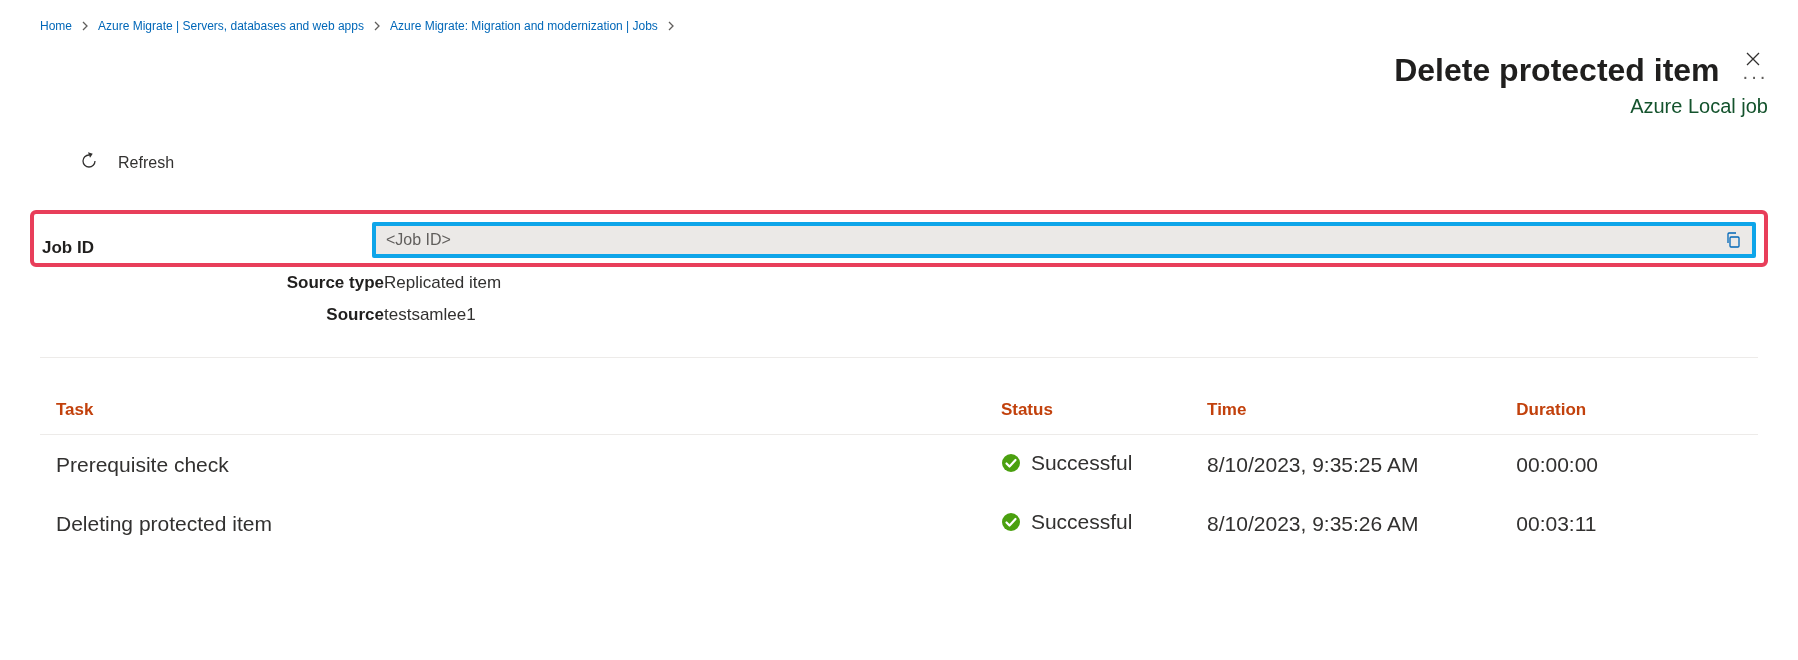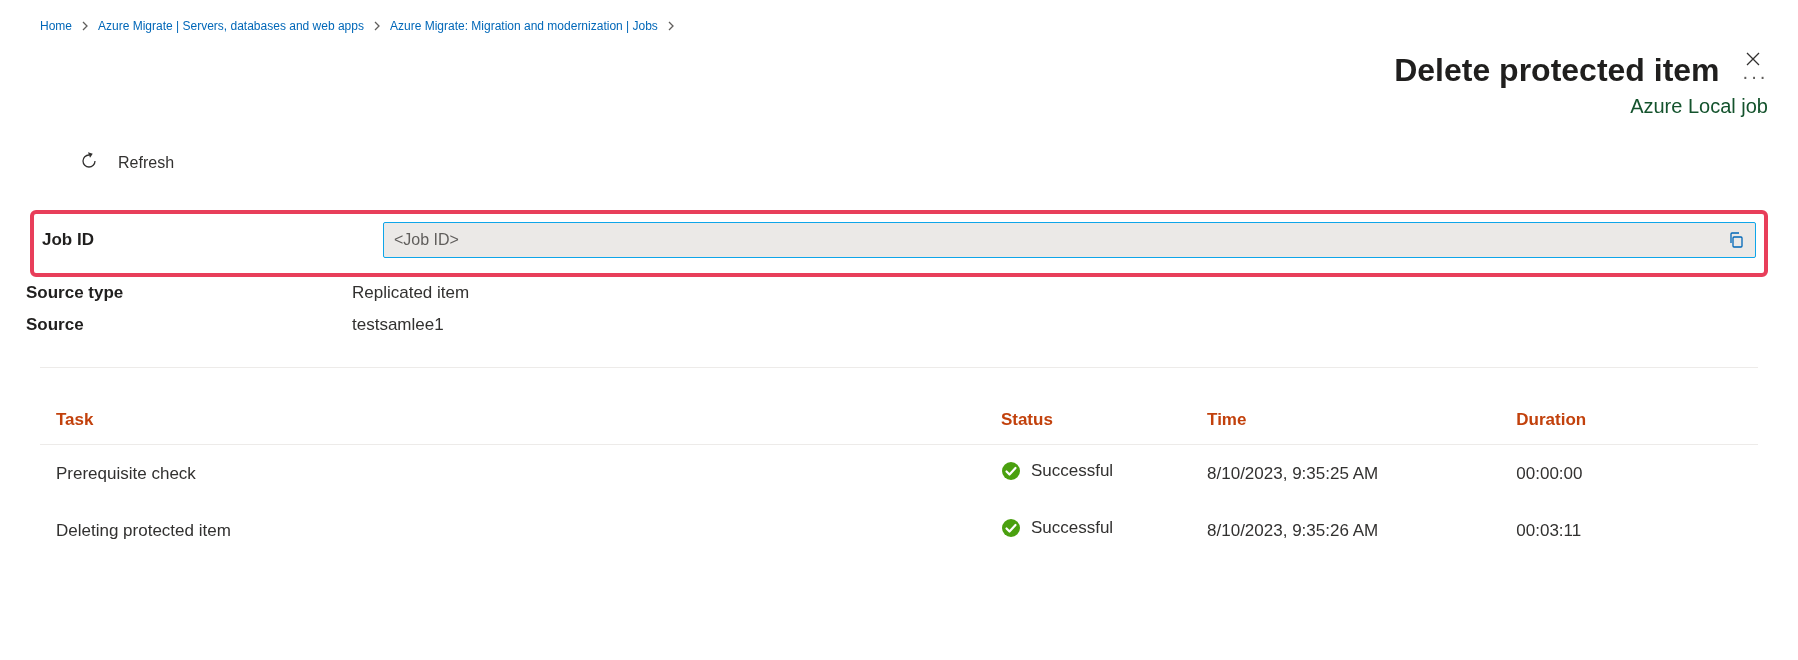--- a/index.html
+++ b/index.html
@@ -68,23 +68,23 @@
       color: #323130;
       cursor: pointer;
       background: none;
       border: none;
       padding: 4px 8px;
     }
     .highlight-box {
       border: 4px solid #e83e5a;
       border-radius: 6px;
       margin: 22px 30px 0 30px;
-      padding: 8px 8px 15px 8px;
-      display: flex;
-      align-items: center;
+      padding: 8px 8px 5px 8px;
+      display: flex;
+      align-items: flex-end;
     }
     .kv-row {
       display: flex;
       align-items: center;
       padding: 6px 0;
     }
     .kv-label {
       flex: 0 0 330px;
       font-size: 17px;
       color: #201f1e;
@@ -94,59 +94,59 @@
     .highlight-box .kv-label { padding-left: 0; }
     .kv-value {
       font-size: 17px;
       color: #323130;
     }
     .jobid-field {
       flex: 1;
       display: flex;
       align-items: center;
       background: #ebe9e7;
-      border: 1px solid #0ea5e9;
+      border: 4px solid #0ea5e9;
       border-radius: 2px;
       height: 36px;
       padding: 0 10px;
-      margin-left: 11px;
     }
     .jobid-text {
       flex: 1;
       color: #605e5c;
       font-size: 16px;
     }
     .copy-icon {
       color: #0067b8;
       cursor: pointer;
       display: inline-flex;
     }
     .details {
-      padding: 0 22px;
+      padding: 0 54px;
+      text-align: right;
     }
     .divider {
       border: none;
       border-top: 1px solid #edebe9;
       margin: 26px 40px 0 40px;
     }
     .task-table {
       width: calc(100% - 80px);
       margin: 30px 40px 0 40px;
       border-collapse: collapse;
     }
     .task-table th {
       text-align: left;
       font-size: 17px;
       font-weight: 600;
       color: #c2410c;
       padding: 12px 8px 14px 16px;
       border-bottom: 1px solid #edebe9;
     }
     .task-table td {
-      font-size: 17px;
+      font-size: 21px;
       color: #323130;
       padding: 16px 8px 16px 16px;
       vertical-align: middle;
     }
     .col-task { width: 55%; }
     .col-status { width: 12%; }
     .col-time { width: 18%; }
     .col-duration { width: 15%; }
     .status-cell {
       display: inline-flex;

